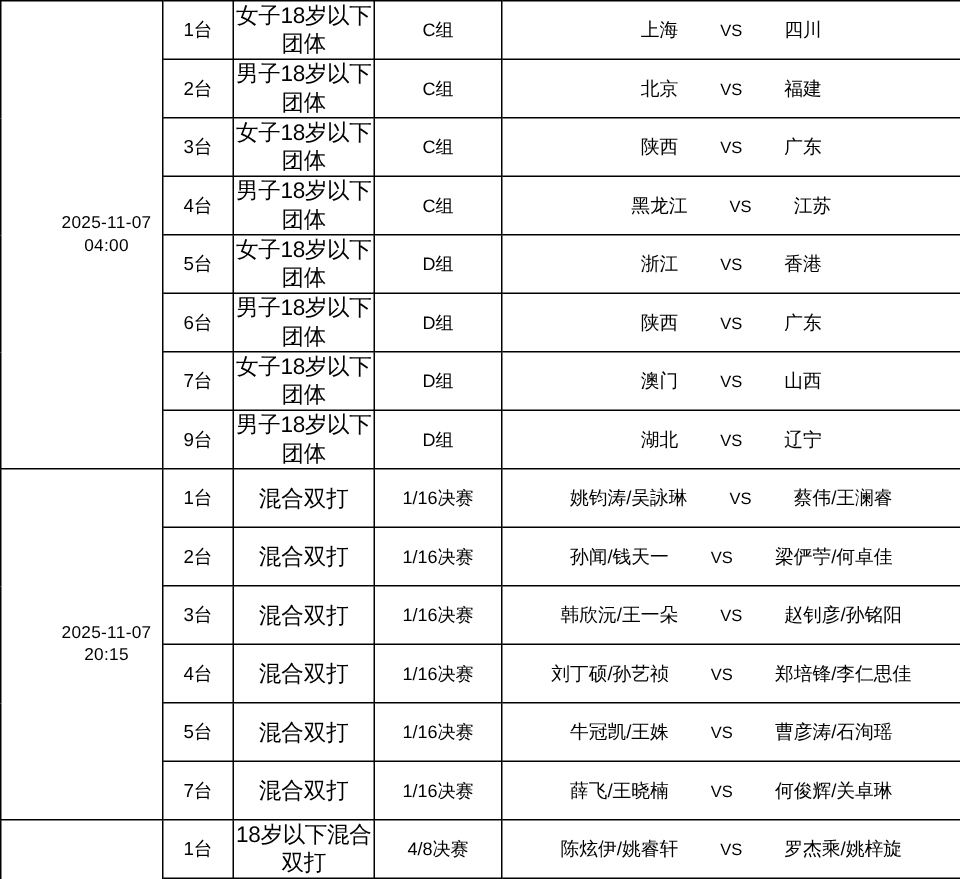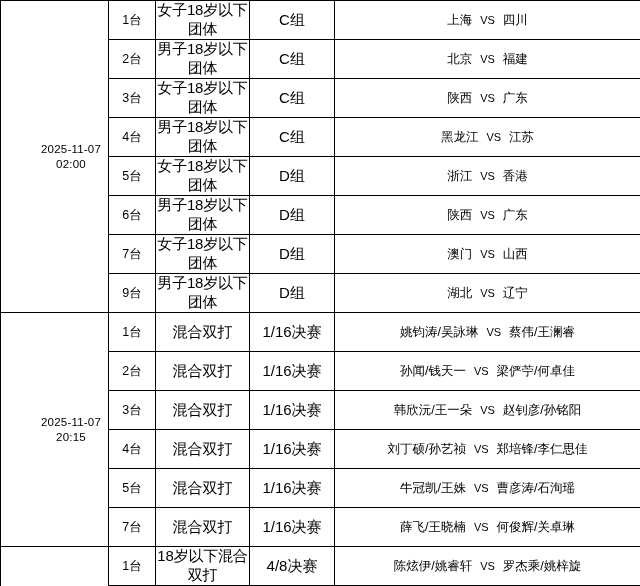--- a/index.html
+++ b/index.html
@@ -42,30 +42,30 @@
     height: 38px;
   }
   td.event {
     font-size: 15px;
   }
   td.event.small {
     font-size: 15px;
     letter-spacing: -0.2px;
   }
   td.round {
-    font-size: 15px;
+    font-size: 12px;
   }
   td.match {
     font-size: 12.5px;
     color: #d9262c;
   }
   td.match .vs {
     color: #000000;
     font-size: 11px;
-    padding: 0 8px;
+    padding: 0 28px;
     font-family: "Liberation Sans", sans-serif;
   }
   .block-sep td {
     border-top: 2px solid #000000;
   }
   .time-inner {
     display: block;
     margin-left: 33px;
   }
   .time-inner span { display: block; }
@@ -83,21 +83,21 @@
     <col class="c-table">
     <col class="c-event">
     <col class="c-round">
     <col class="c-match">
   </colgroup>
   <tbody id="schedule-body">
       <tr>
         <td class="time edge" rowspan="8">
           <span class="time-inner">
             <span>2025-11-07</span>
-            <span>02:00</span>
+            <span>04:00</span>
           </span>
         </td>
         <td class="tbl">1台</td>
         <td class="event small">女子18岁以下团体</td>
         <td class="round">C组</td>
         <td class="match"><span>上海</span><span class="vs">VS</span><span>四川</span></td>
       </tr>
       <tr>
         <td class="tbl">2台</td>
         <td class="event small">男子18岁以下团体</td>

